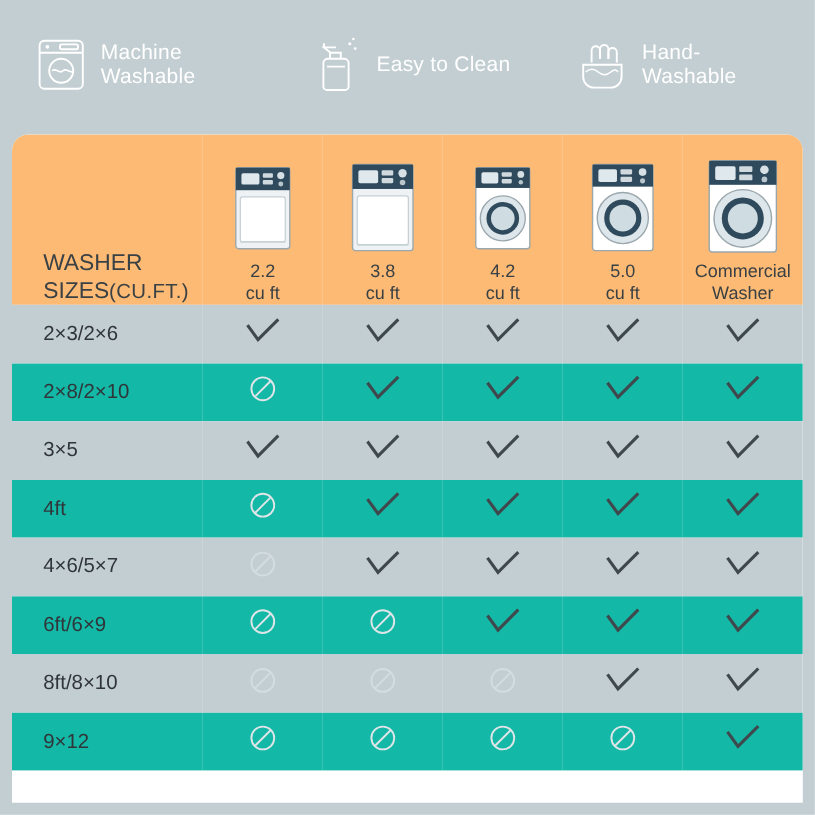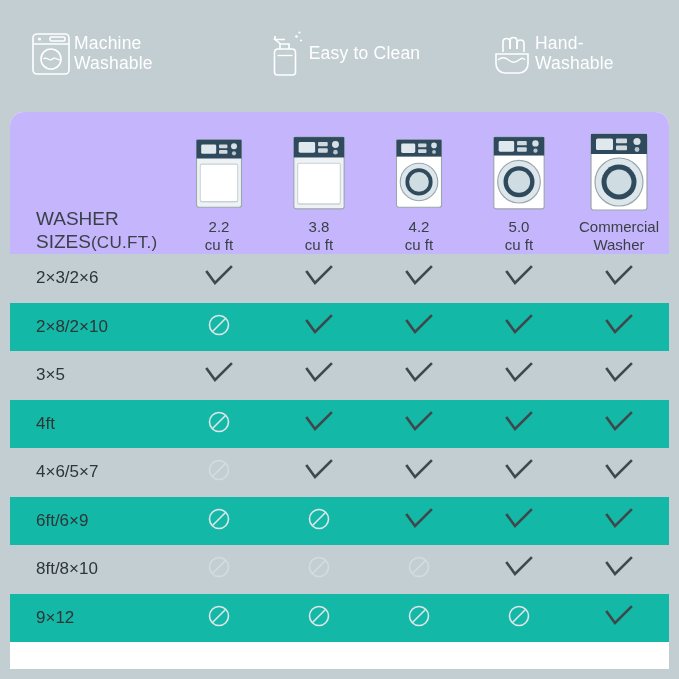--- a/index.html
+++ b/index.html
@@ -29,20 +29,21 @@
     height: 108px;
     display: flex;
     align-items: center;
     justify-content: space-between;
     padding: 0 24px 0 28px;
     box-sizing: border-box;
   }
   .feature {
     display: flex;
     align-items: center;
+    gap: 10px;
   }
   .feature .ficon {
     flex: 0 0 auto;
     width: 46px;
     height: 52px;
     display: block;
   }
   .feature .flabel {
     color: #ffffff;
     font-size: 17.5px;
@@ -67,21 +68,21 @@
     border-collapse: collapse;
     width: 659px;
     table-layout: fixed;
   }
   table.matrix col.labelcol { width: 159px; }
   table.matrix col.datacol  { width: 100px; }
 
   thead th {
     vertical-align: bottom;
     padding: 0;
-    background: #c4b5fd;
+    background: #fdba74;
     height: 142px;
   }
   .headtitle {
     text-align: left;
     padding: 0 0 0 26px;
     color: #3a4145;
     font-size: 19px;
     line-height: 1.22;
     font-weight: normal;
     vertical-align: bottom;

